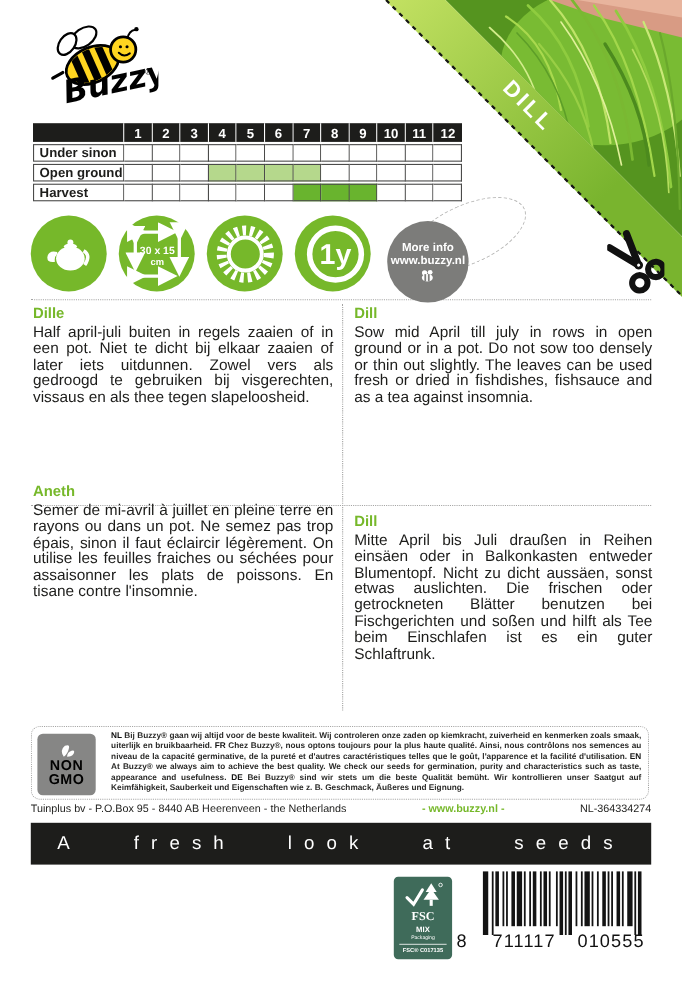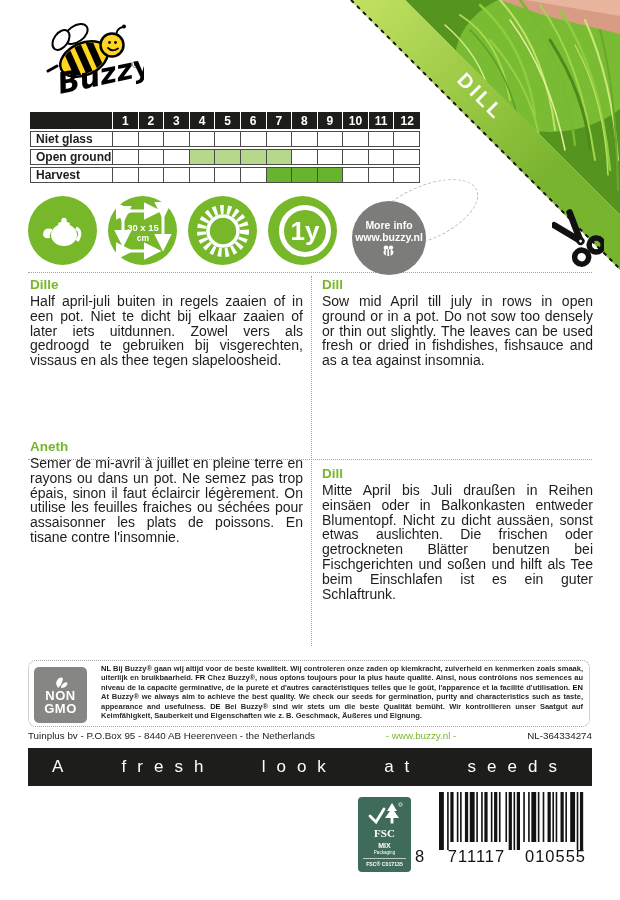--- a/index.html
+++ b/index.html
@@ -37,30 +37,30 @@
 
   
   .sec{position:absolute;}
   .sec h3{color:var(--green);font-size:13.5px;margin:0 0 2px 0;font-weight:bold;}
   .sec p{margin:0;font-size:14px;line-height:14.8px;text-align:justify;color:#1d1d1b;}
 
   
   #quality-box{position:absolute;left:28px;top:660px;width:562px;height:67px;border:1.5px dotted #a4a4a3;
                border-radius:8px;box-sizing:border-box;}
   #nongmo{position:absolute;left:5px;top:6px;width:53px;height:56px;background:#868685;border-radius:5px;
-          display:flex;flex-direction:column;align-items:center;justify-content:center;color:#ffffff;}
+          display:flex;flex-direction:column;align-items:center;justify-content:center;color:#000000;}
   #nongmo .gl{font-weight:bold;font-size:13px;line-height:13px;letter-spacing:.5px;}
   #quality-text{position:absolute;left:72px;right:6px;top:3px;margin:0;font-size:7.5px;line-height:9.4px;
                 text-align:justify;color:#2a2a28;font-weight:bold;}
   #quality-text b{color:#111;}
 
   
   #footer-row{position:absolute;left:28px;top:730px;width:564px;display:flex;justify-content:space-between;
               align-items:flex-end;font-size:9.8px;color:#1d1d1b;}
-  #footer-row .site{color:var(--green);font-weight:normal;}
+  #footer-row .site{color:var(--green);font-weight:bold;}
 
   
   #banner{position:absolute;left:28px;top:748px;width:564px;height:38px;background:var(--ink);color:#fff;
           display:flex;justify-content:space-between;align-items:center;padding:0 24px;box-sizing:border-box;
           font-size:17px;}
   #banner span{letter-spacing:11px;}
 
   
   #fsc{position:absolute;left:358px;top:797px;width:53px;height:75px;background:var(--fsc-green);border-radius:4px;
        display:flex;flex-direction:column;align-items:center;color:#ffffff;padding-top:4px;box-sizing:border-box;}
@@ -169,21 +169,21 @@
         <div class="mcell">6</div>
         <div class="mcell">7</div>
         <div class="mcell">8</div>
         <div class="mcell">9</div>
         <div class="mcell">10</div>
         <div class="mcell">11</div>
         <div class="mcell">12</div>
       </div>
     <div id="cal-rows">
         <div class="crow">
-          <div class="clabel">Niet glass</div>
+          <div class="clabel">Under sinon</div>
           <div class="ccell"></div>
           <div class="ccell"></div>
           <div class="ccell"></div>
           <div class="ccell"></div>
           <div class="ccell"></div>
           <div class="ccell"></div>
           <div class="ccell"></div>
           <div class="ccell"></div>
           <div class="ccell"></div>
           <div class="ccell"></div>

